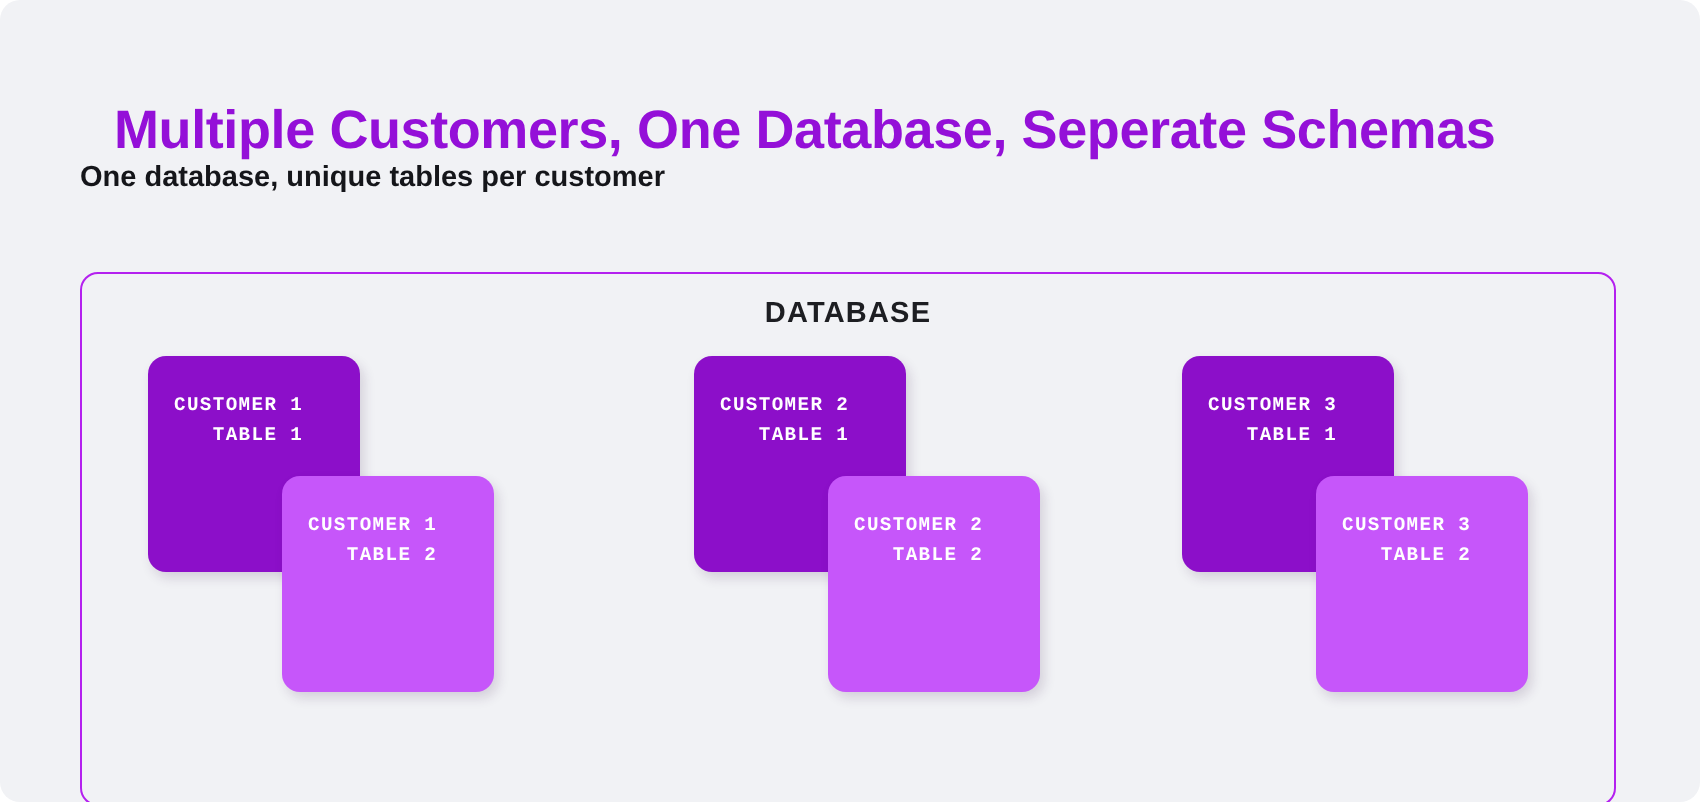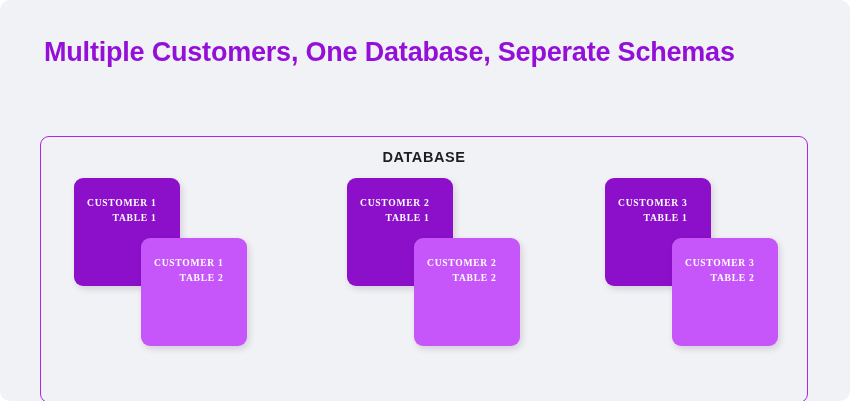--- a/index.html
+++ b/index.html
@@ -21,21 +21,21 @@
     box-sizing: border-box;
     background: #f1f2f5;
     border-radius: 10px;
     overflow: hidden;
   }
 
   .title {
     position: absolute;
     left: 40px;
     top: 33px;
-    margin: 4px;
+    margin: 17px;
     font-size: 27px;
     font-weight: bold;
     letter-spacing: -0.2px;
     color: #9410d8;
     white-space: nowrap;
     text-align: center;
   }
 
   .subtitle {
     position: absolute;
@@ -73,21 +73,21 @@
   }
 
   .group {
     position: absolute;
     top: 41px;
     width: 218px;
     height: 172px;
   }
   .group-1 { left: 33px; }
   .group-2 { left: 306px; }
-  .group-3 { left: 564px; }
+  .group-3 { left: 550px; }
 
   .card {
     position: absolute;
     box-sizing: border-box;
     width: 106px;
     height: 108px;
     border-radius: 9px;
     box-shadow: 2px 3px 6px rgba(60, 30, 80, 0.16);
   }
 
@@ -102,36 +102,37 @@
     left: 67px;
     top: 60px;
     background: #c656fa;
     z-index: 2;
   }
 
   .card-text {
     position: absolute;
     left: 13px;
     top: 17px;
-    font-family: Liberation Serif, serif;
+    font-family: Liberation Mono, monospace;
     font-size: 9.6px;
     font-weight: bold;
     line-height: 15px;
     letter-spacing: 0.7px;
     color: #ffffff;
     white-space: nowrap;
   }
   .card-text .line2 { display: block; text-align: right; }
 </style>
 </head>
 <body>
 
 <div class="page">
 
   <h1 class="title">Multiple Customers, One Database, Seperate Schemas</h1>
+  <p class="subtitle">One database, unique tables per customer</p>
 
   <div class="database-container">
 
     <div class="database-label">DATABASE</div>
 
     <div class="group group-1">
       <div class="card card-back">
         <div class="card-text">
           <span>CUSTOMER 1</span>
           <span class="line2">TABLE 1</span>

